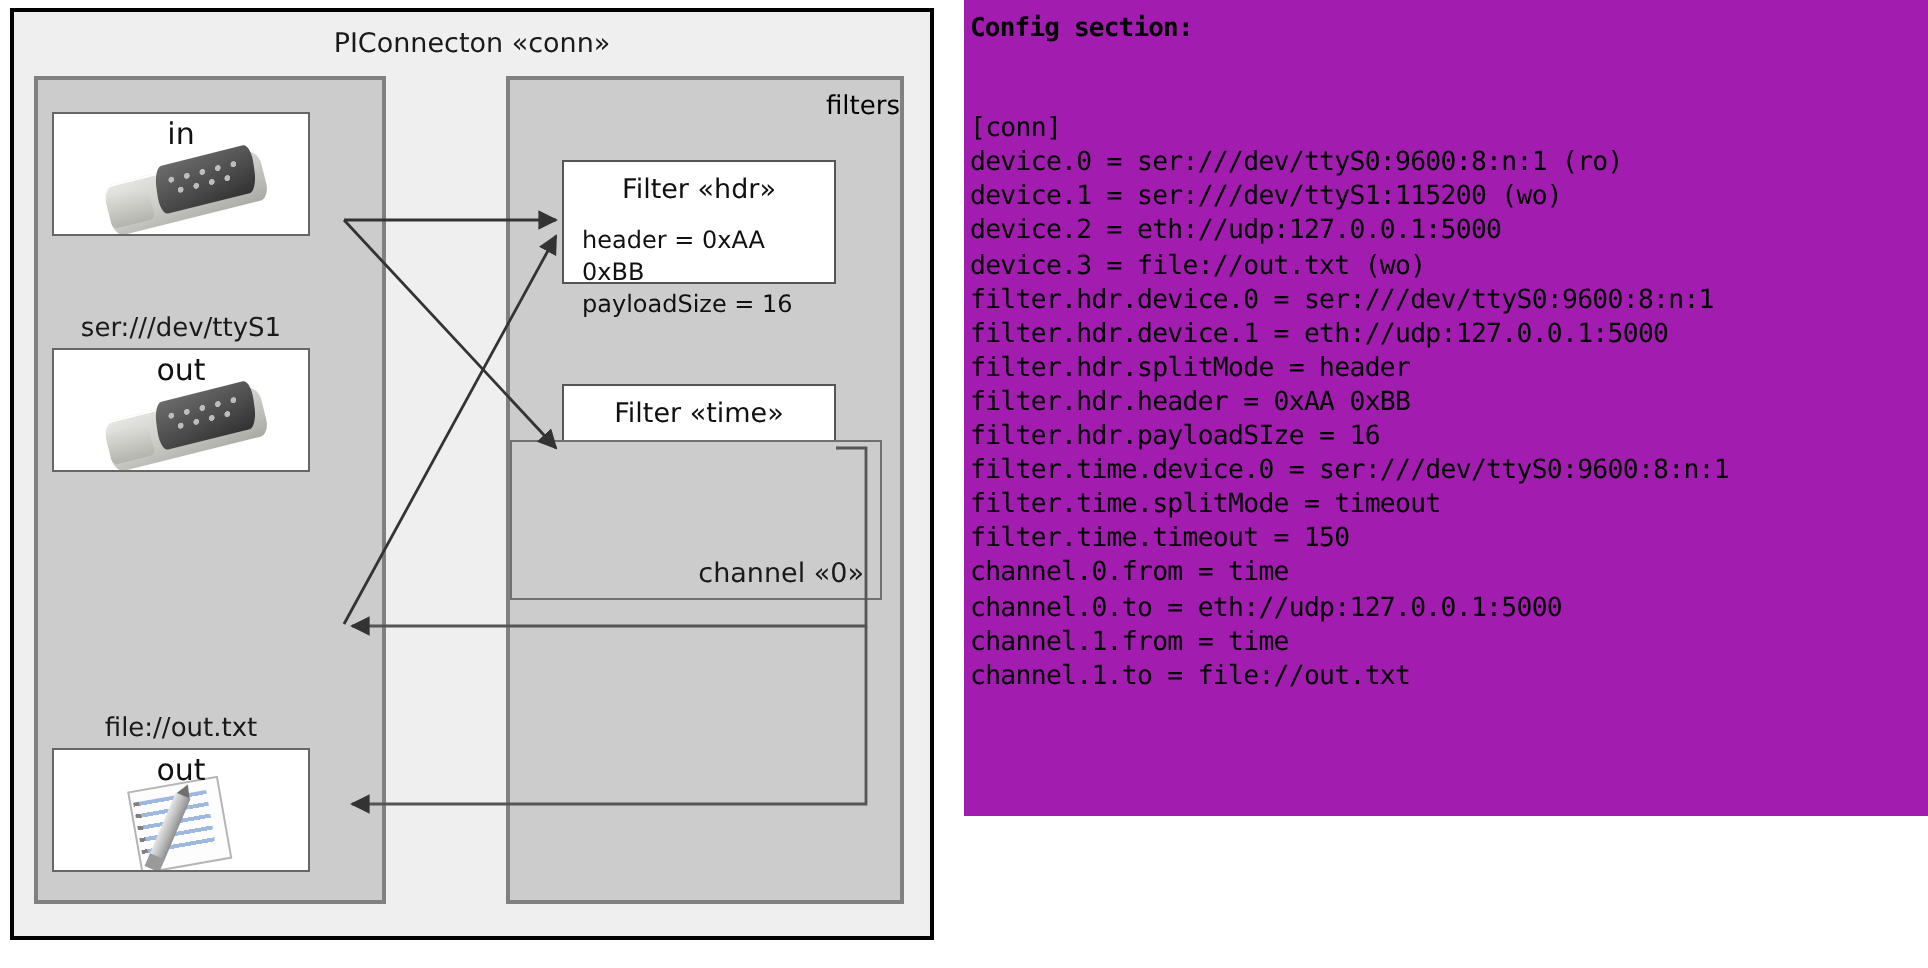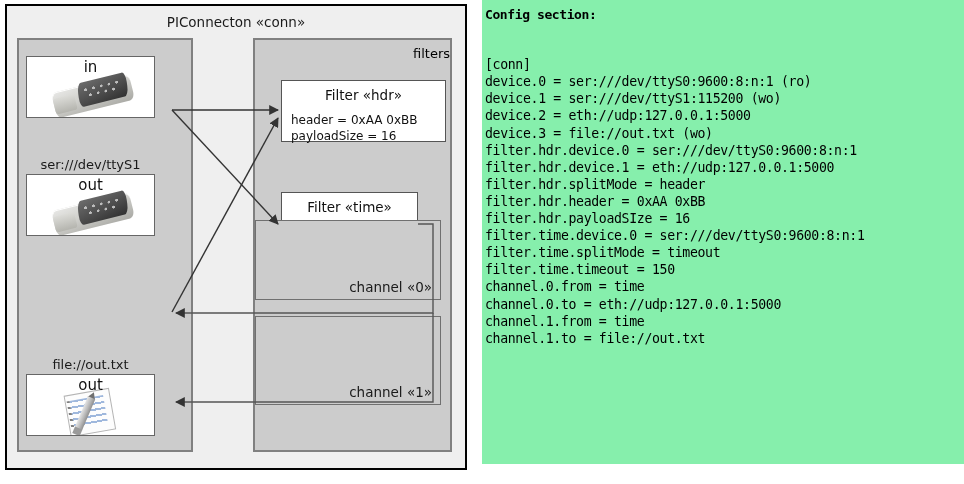--- a/index.html
+++ b/index.html
@@ -307,22 +307,22 @@
     position: absolute;
     left: 0; top: 0;
     width: 478px; height: 484px;
     pointer-events: none;
   }
 
   
   #config {
     position: absolute;
     left: 482px; top: 0;
-    width: 482px; height: 464px;
-    background: #86efac;
+    width: 482px; height: 408px;
+    background: #a21caf;
   }
   #config-heading {
     position: absolute;
     left: 3px; top: 7px;
     font-family: "DejaVu Sans Mono", monospace;
     font-size: 13px;
     font-weight: bold;
     color: #000000;
     letter-spacing: -0.4px;
   }
@@ -388,42 +388,39 @@
             <div class="eraser"></div>
           </div>
       </div>
     </div>
   </div>
 
   <div class="panel" id="filters-panel">
     <div class="panel-title">filters</div>
   </div>
 
-  <div class="filter-box" style="left:281px; top:80px; width:165px; height:62px;">
+  <div class="filter-box" style="left:281px; top:80px; width:137px; height:62px;">
     <div class="filter-title">Filter «hdr»</div>
     <div class="filter-props">
       <div>header = 0xAA 0xBB</div>
       <div>payloadSize = 16</div>
     </div>
   </div>
 
   <div class="filter-box" style="left:281px; top:192px; width:137px; height:76px;">
     <div class="filter-title">Filter «time»</div>
     <div class="filter-props">
       <div>timeout = 150 ms</div>
     </div>
   </div>
 
   <div class="channel-box" style="left:255px; top:220px; width:186px; height:80px;">
     <div class="channel-label">channel «0»</div>
   </div>
 
-  <div class="channel-box" style="left:255px; top:316px; width:186px; height:89px;">
-    <div class="channel-label">channel «1»</div>
-  </div>
 
   <svg id="arrows" viewBox="0 0 478 484" width="478" height="484">
     <defs>
       <marker id="ah" viewBox="0 0 10 10" refX="9" refY="5" markerWidth="7" markerHeight="7" orient="auto-start-reverse">
         <path d="M 0 0 L 10 5 L 0 10 z" fill="#333333"></path>
       </marker>
     </defs>
 
     <line x1="172" y1="110" x2="278" y2="110" stroke="#333333" stroke-width="1.4" marker-end="url(#ah)"></line>
 

